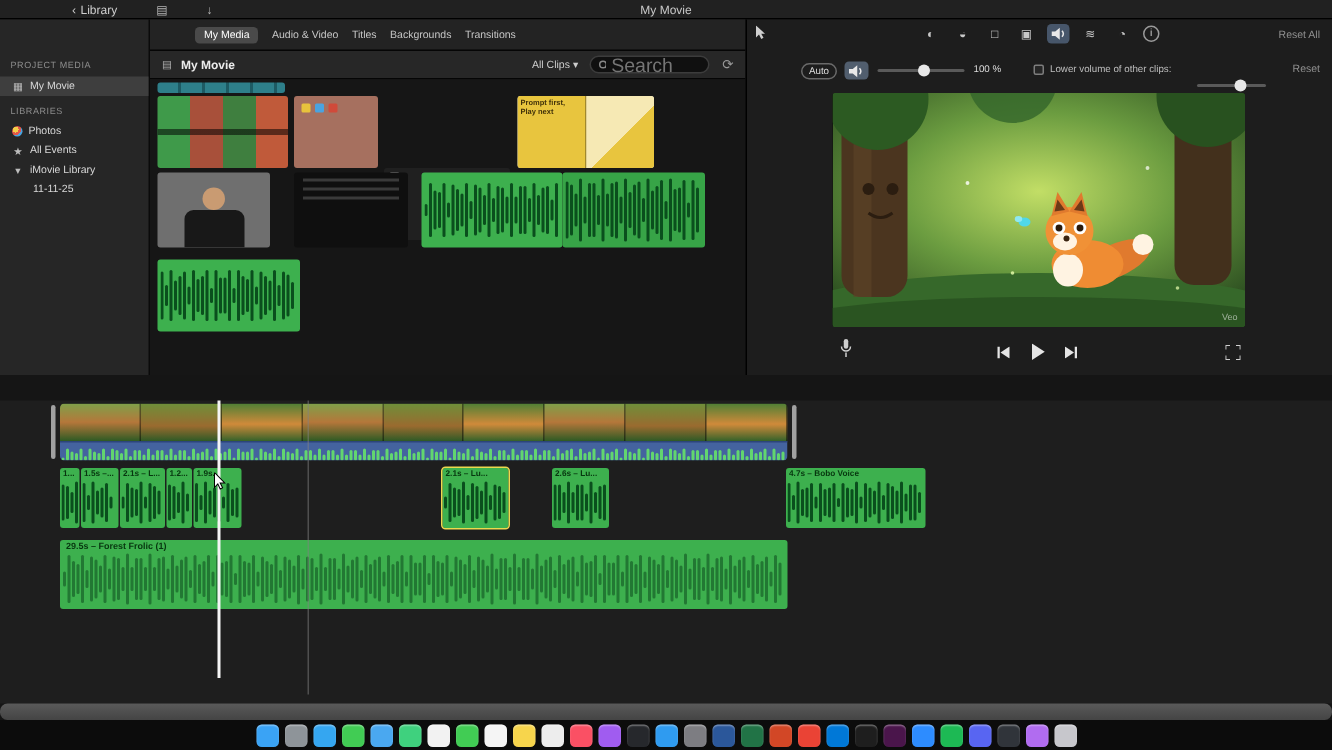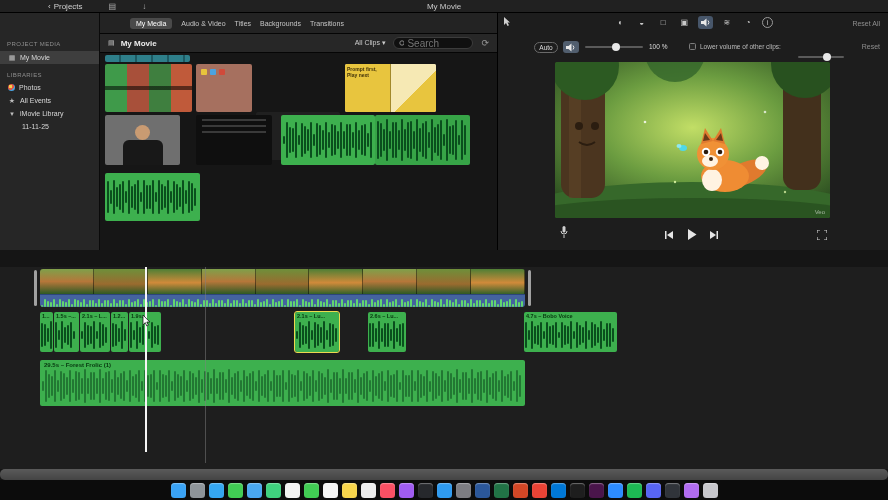--- a/index.html
+++ b/index.html
@@ -27,21 +27,21 @@
   
   .media { left:100px; top:13px; width:397px; height:237px; background:#1b1b1b; }
   .tabs { position:absolute; left:0; top:0; width:100%; height:21px; background:#232323; border-bottom:1px solid #050505;
           display:flex; align-items:center; gap:9px; padding-left:30px; font-size:7px; color:#c6c6c6; }
   .tab.active { background:#4a4a4a; color:#fff; border-radius:3px; padding:2px 6px; }
   .mhdr { position:absolute; left:0; top:21px; width:100%; height:19px; background:#272727; border-bottom:1px solid #050505;
           display:flex; align-items:center; font-size:7px; color:#cdcdcd; }
   .mhdr .ttl { font-size:8px; font-weight:bold; color:#ececec; margin-left:6px; }
   .search { display:flex; align-items:center; gap:3px; background:#101010; border:1px solid #3c3c3c; border-radius:7px;
             height:12px; width:80px; padding:0 5px; }
-  .search input { background:transparent; border:0; outline:0; color:#ddd; font-size:10px; width:60px; font-family:"Liberation Sans",sans-serif; }
+  .search input { background:transparent; border:0; outline:0; color:#ddd; font-size:13px; width:60px; font-family:"Liberation Sans",sans-serif; }
   .grid { position:absolute; left:0; top:40px; width:100%; height:197px; background:#161616; }
   .thumb { position:absolute; border-radius:2px; overflow:hidden; }
   .thumb.green { background:#3db04e; display:flex; align-items:center; padding:0 2px; }
   .mosaic { background:
       linear-gradient(90deg,#3f9a4a 0 22px,#a8503a 22px 44px,#3f7f3f 44px 66px,#c05a3a 66px);
       position:relative; }
   .mosaic:after { content:""; position:absolute; inset:0;
       background:linear-gradient(180deg,transparent 0 46%,#00000088 46% 54%,transparent 54%); }
   .person-dark { background:#202020; position:relative; }
   .face { position:absolute; border-radius:50%; background:#c99b72; }
@@ -103,21 +103,21 @@
   svg { display:block; }
 </style>
 </head>
 <body>
 
 <div class="screen">
 
   <div class="abs menubar">
     <div class="mb-back">
       <span>‹</span>
-      <span>Projects</span>
+      <span>Library</span>
     </div>
     <span class="mb-icon">▤</span>
     <span class="mb-icon">↓</span>
     <div class="mb-title">My Movie</div>
   </div>
 
   <div class="abs sidebar">
     <div class="sb-sec" style="margin-top:28px">PROJECT MEDIA</div>
     <div class="sb-item sel" style="margin-top:4px">
       <span class="sb-glyph">▦</span>

